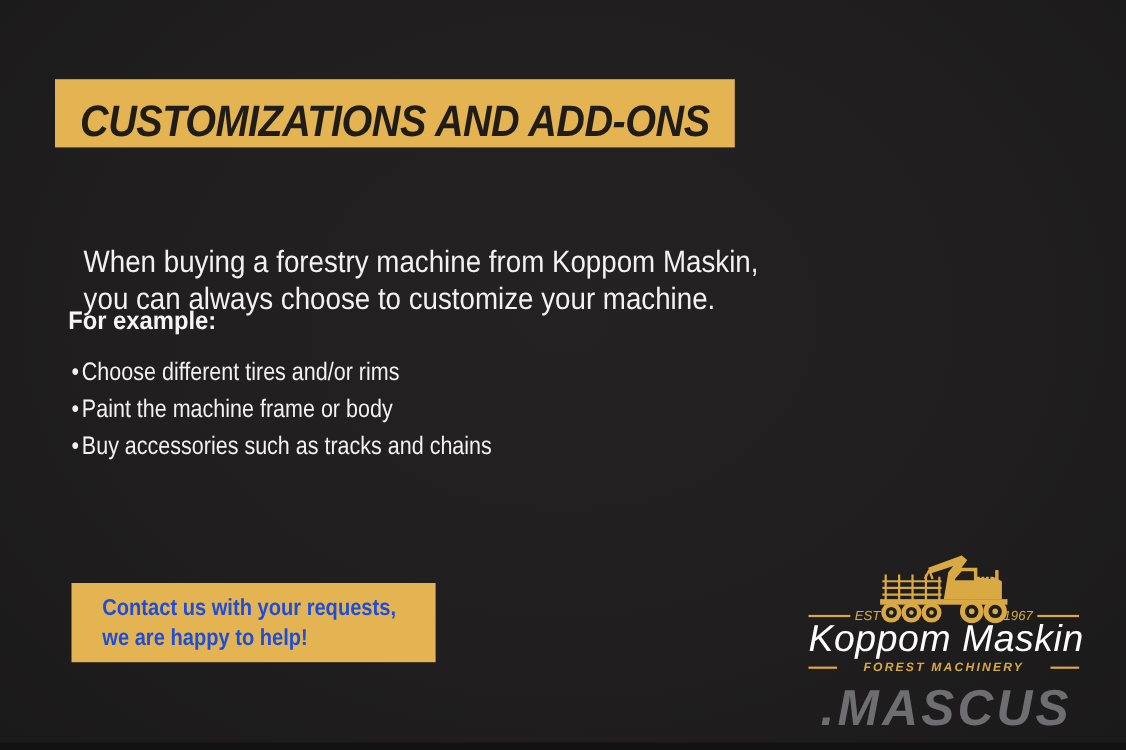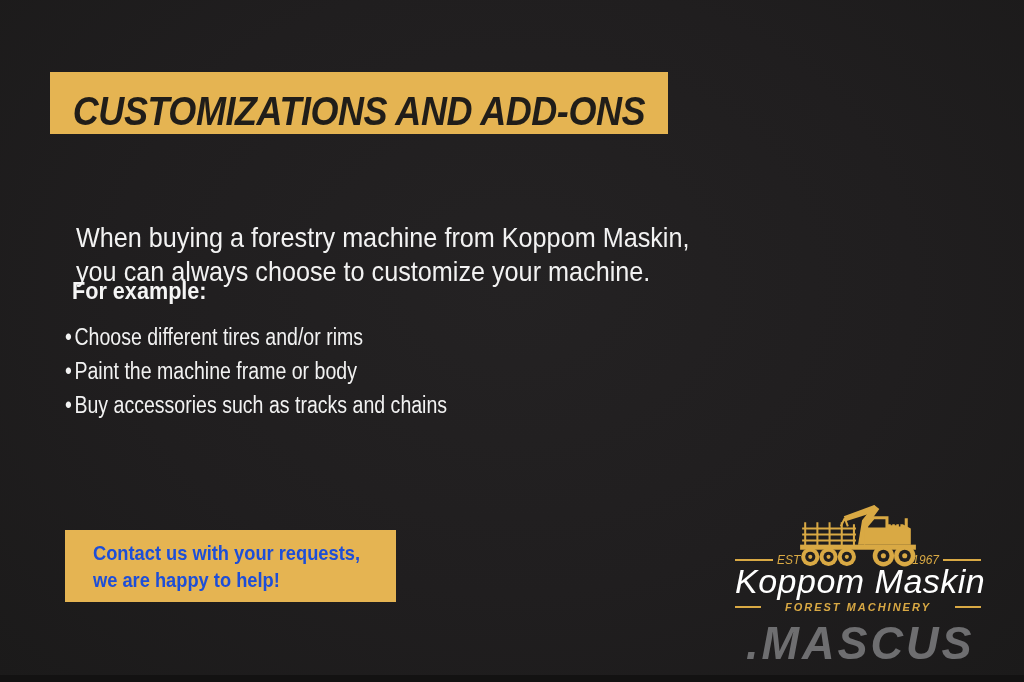--- a/index.html
+++ b/index.html
@@ -18,21 +18,21 @@
   }
   .banner-text{
     font-size:40px;font-weight:bold;font-style:italic;
     color:#201d19;white-space:nowrap;
     transform:scaleX(0.9);letter-spacing:-0.5px;
   }
   
   .intro{position:absolute;left:76px;top:181px;color:#f2f2f2;font-size:28px;line-height:34px;margin-top:40px;}
   .cond{transform:scaleX(0.9);transform-origin:0 50%;white-space:nowrap;}
   
-  .for-example{position:absolute;left:72px;top:277px;color:#f5f5f5;font-size:23px;font-weight:bold;line-height:28px;}
+  .for-example{position:absolute;left:62px;top:277px;color:#f5f5f5;font-size:23px;font-weight:bold;line-height:28px;}
   .for-example .cond{transform:scaleX(0.94);}
   
   .bullets{position:absolute;left:65px;top:320px;margin:0;padding:0;list-style:none;
     color:#f2f2f2;font-size:23px;line-height:34px;}
   .bullets .cond{transform:scaleX(0.85);}
   .bullet-glyph{display:inline-block;margin-right:3px;}
   
   .contact-box{
     position:absolute;left:65px;top:530px;width:331px;height:72px;
     background:#e5b452;color:#1d4ed8;

